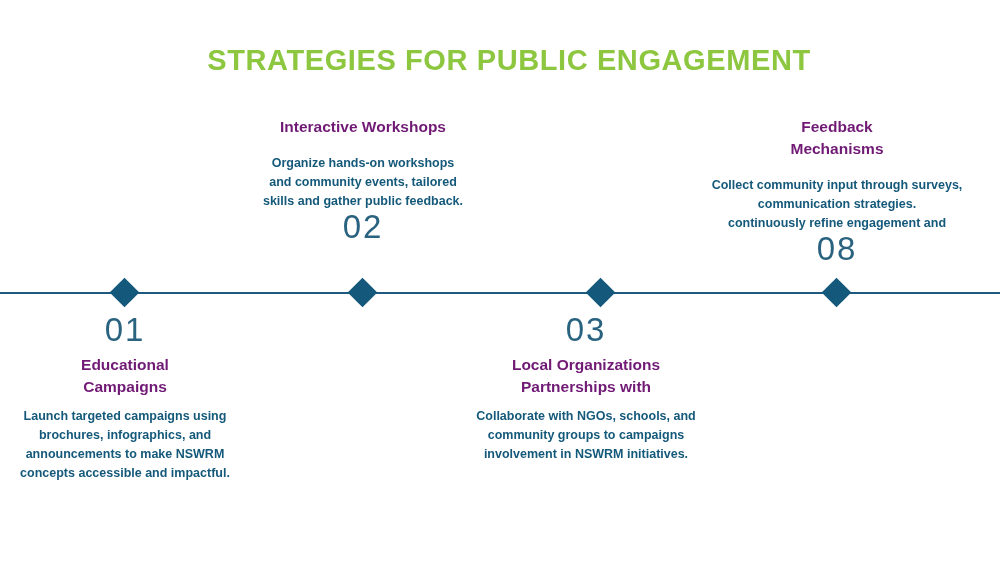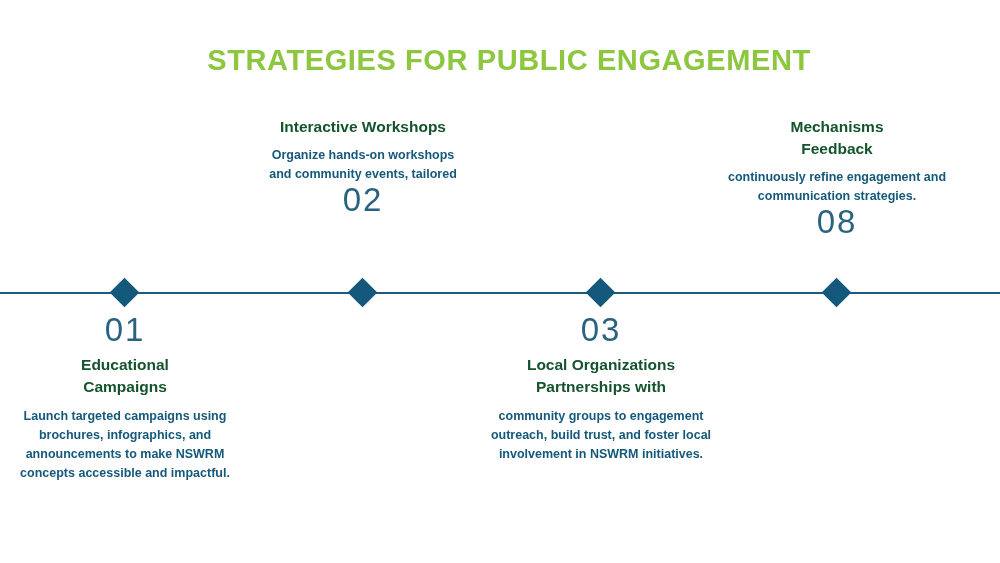--- a/index.html
+++ b/index.html
@@ -45,44 +45,44 @@
   .d4 { left: 826px; }
   .col {
     position: absolute;
     width: 280px;
     text-align: center;
   }
   .col.above { top: 116px; }
   .col.below { top: 312px; }
   .c1 { left: -15px; }
   .c2 { left: 223px; }
-  .c3 { left: 461px; }
+  .c3 { left: 446px; }
   .c4 { left: 697px; }
   .heading {
-    color: #14532d;
+    color: #701a75;
     font-size: 15.5px;
     font-weight: 700;
     line-height: 22px;
   }
   .body-text {
     color: #15597a;
     font-size: 12.5px;
     font-weight: 700;
     line-height: 19px;
   }
   .body-text div { white-space: nowrap; }
   .num {
     color: #2a6380;
     font-size: 33px;
     font-weight: 400;
     letter-spacing: 2px;
     line-height: 36px;
     font-family: "Liberation Sans", sans-serif;
   }
-  .above .body-text { margin-top: 8px; }
+  .above .body-text { margin-top: 16px; }
   .above .num { margin-top: -2px; }
   .below .num { margin-top: 0; }
   .below .heading { margin-top: 6px; }
   .below .body-text { margin-top: 9px; }
 </style>
 </head>
 <body>
 
 <div class="slide">
 
@@ -109,42 +109,44 @@
     </div>
   </div>
 
   <div class="col above c2">
     <div class="heading">
       <div>Interactive Workshops</div>
     </div>
     <div class="body-text">
       <div>Organize hands-on workshops</div>
       <div>and community events, tailored</div>
+      <div>skills and gather public feedback.</div>
     </div>
     <div class="num">02</div>
   </div>
 
   <div class="col below c3">
     <div class="num">03</div>
     <div class="heading">
       <div>Local Organizations</div>
       <div>Partnerships with</div>
     </div>
     <div class="body-text">
-      <div>community groups to engagement</div>
-      <div>outreach, build trust, and foster local</div>
+      <div>Collaborate with NGOs, schools, and</div>
+      <div>community groups to campaigns</div>
       <div>involvement in NSWRM initiatives.</div>
     </div>
   </div>
 
   <div class="col above c4">
     <div class="heading">
+      <div>Feedback</div>
       <div>Mechanisms</div>
-      <div>Feedback</div>
     </div>
     <div class="body-text">
+      <div>Collect community input through surveys,</div>
+      <div>communication strategies.</div>
       <div>continuously refine engagement and</div>
-      <div>communication strategies.</div>
     </div>
     <div class="num">08</div>
   </div>
 
 </div>
 
 </body></html>

